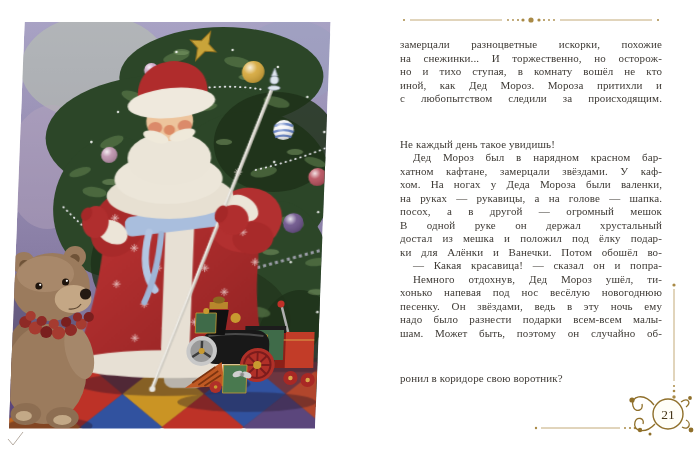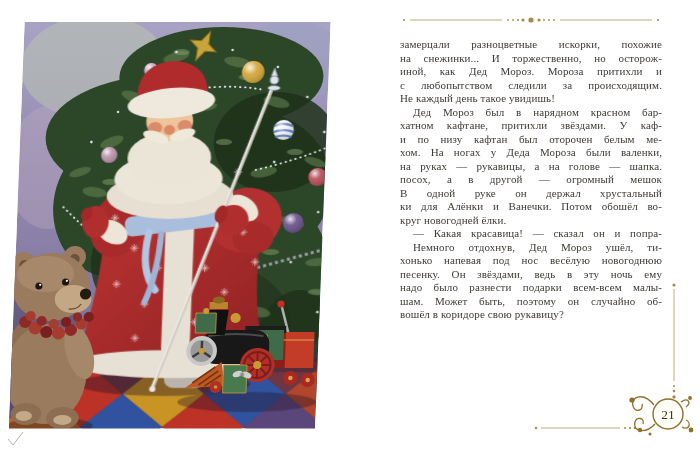--- a/index.html
+++ b/index.html
@@ -18,21 +18,21 @@
   
   .text-column{
     position:absolute;left:400px;top:38px;width:262px;
     font-size:11px;color:#3e3a35;
   }
   .line{
     height:13.5px;line-height:13.5px;white-space:nowrap;
     text-align:justify;text-align-last:justify;
     letter-spacing:0.1px;
   }
-  .line.last{text-align-last:left;white-space:normal;}
+  .line.last{text-align-last:left;white-space:normal;margin-top:32px;}
   .line.indent{text-indent:13px;}
   
   .deco{position:absolute;}
   .top-rule{left:402px;top:15px;width:258px;height:10px;}
   .right-rule{left:670px;top:282px;width:8px;height:124px;}
   .bottom-rule{left:534px;top:423px;width:104px;height:10px;}
   .page-ornament{left:628px;top:390px;width:66px;height:52px;}
   .page-num{font-family:"Liberation Serif", serif;}
 </style>
 </head>
@@ -379,39 +379,39 @@
     <circle cx="147" cy="5" r="0.9" stroke="none"></circle>
       <circle cx="152" cy="5" r="0.9" stroke="none"></circle>
     <line x1="158" y1="5" x2="250" y2="5" stroke-width="0.8"></line>
     <circle cx="256" cy="5" r="1" stroke="none"></circle>
   </g>
 </svg>
 
 <div class="text-column" id="story">
     <div class="line">замерцали разноцветные искорки, похожие</div>
     <div class="line">на снежинки... И торжественно, но осторож-</div>
+    <div class="line">но и тихо ступая, в комнату вошёл не кто</div>
     <div class="line">иной, как Дед Мороз. Мороза притихли и</div>
     <div class="line">с любопытством следили за происходящим.</div>
     <div class="line last">Не каждый день такое увидишь!</div>
     <div class="line indent">Дед Мороз был в нарядном красном бар-</div>
-    <div class="line">хатном кафтане, притихли звёздами. У каф-</div>
-    <div class="line">и по низу кафтан был оторочен белым ме-</div>
+    <div class="line">хатном кафтане, замерцали звёздами. У каф-</div>
     <div class="line">хом. На ногах у Деда Мороза были валенки,</div>
     <div class="line">на руках — рукавицы, а на голове — шапка.</div>
     <div class="line">посох, а в другой — огромный мешок</div>
     <div class="line">В одной руке он держал хрустальный</div>
+    <div class="line">достал из мешка и положил под ёлку подар-</div>
     <div class="line">ки для Алёнки и Ванечки. Потом обошёл во-</div>
-    <div class="line last">круг новогодней ёлки.</div>
     <div class="line indent">— Какая красавица! — сказал он и попра-</div>
     <div class="line indent">Немного отдохнув, Дед Мороз ушёл, ти-</div>
     <div class="line">хонько напевая под нос весёлую новогоднюю</div>
     <div class="line">песенку. Он звёздами, ведь в эту ночь ему</div>
     <div class="line">надо было разнести подарки всем-всем малы-</div>
     <div class="line">шам. Может быть, поэтому он случайно об-</div>
-    <div class="line last">вошёл в коридоре свою рукавицу?</div>
+    <div class="line last">ронил в коридоре свою воротник?</div>
   </div>
 
 <svg class="deco right-rule" viewBox="0 0 8 124">
   <g stroke="#b49556" fill="#a98a46">
     <circle cx="4" cy="3" r="1.6" stroke="none"></circle>
     <line x1="4" y1="7" x2="4" y2="99" stroke-width="0.8"></line>
     <circle cx="4" cy="104" r="1" stroke="none"></circle>
     <circle cx="4" cy="109" r="1.3" stroke="none"></circle>
     <circle cx="4" cy="115" r="1.7" stroke="none"></circle>
   </g>

